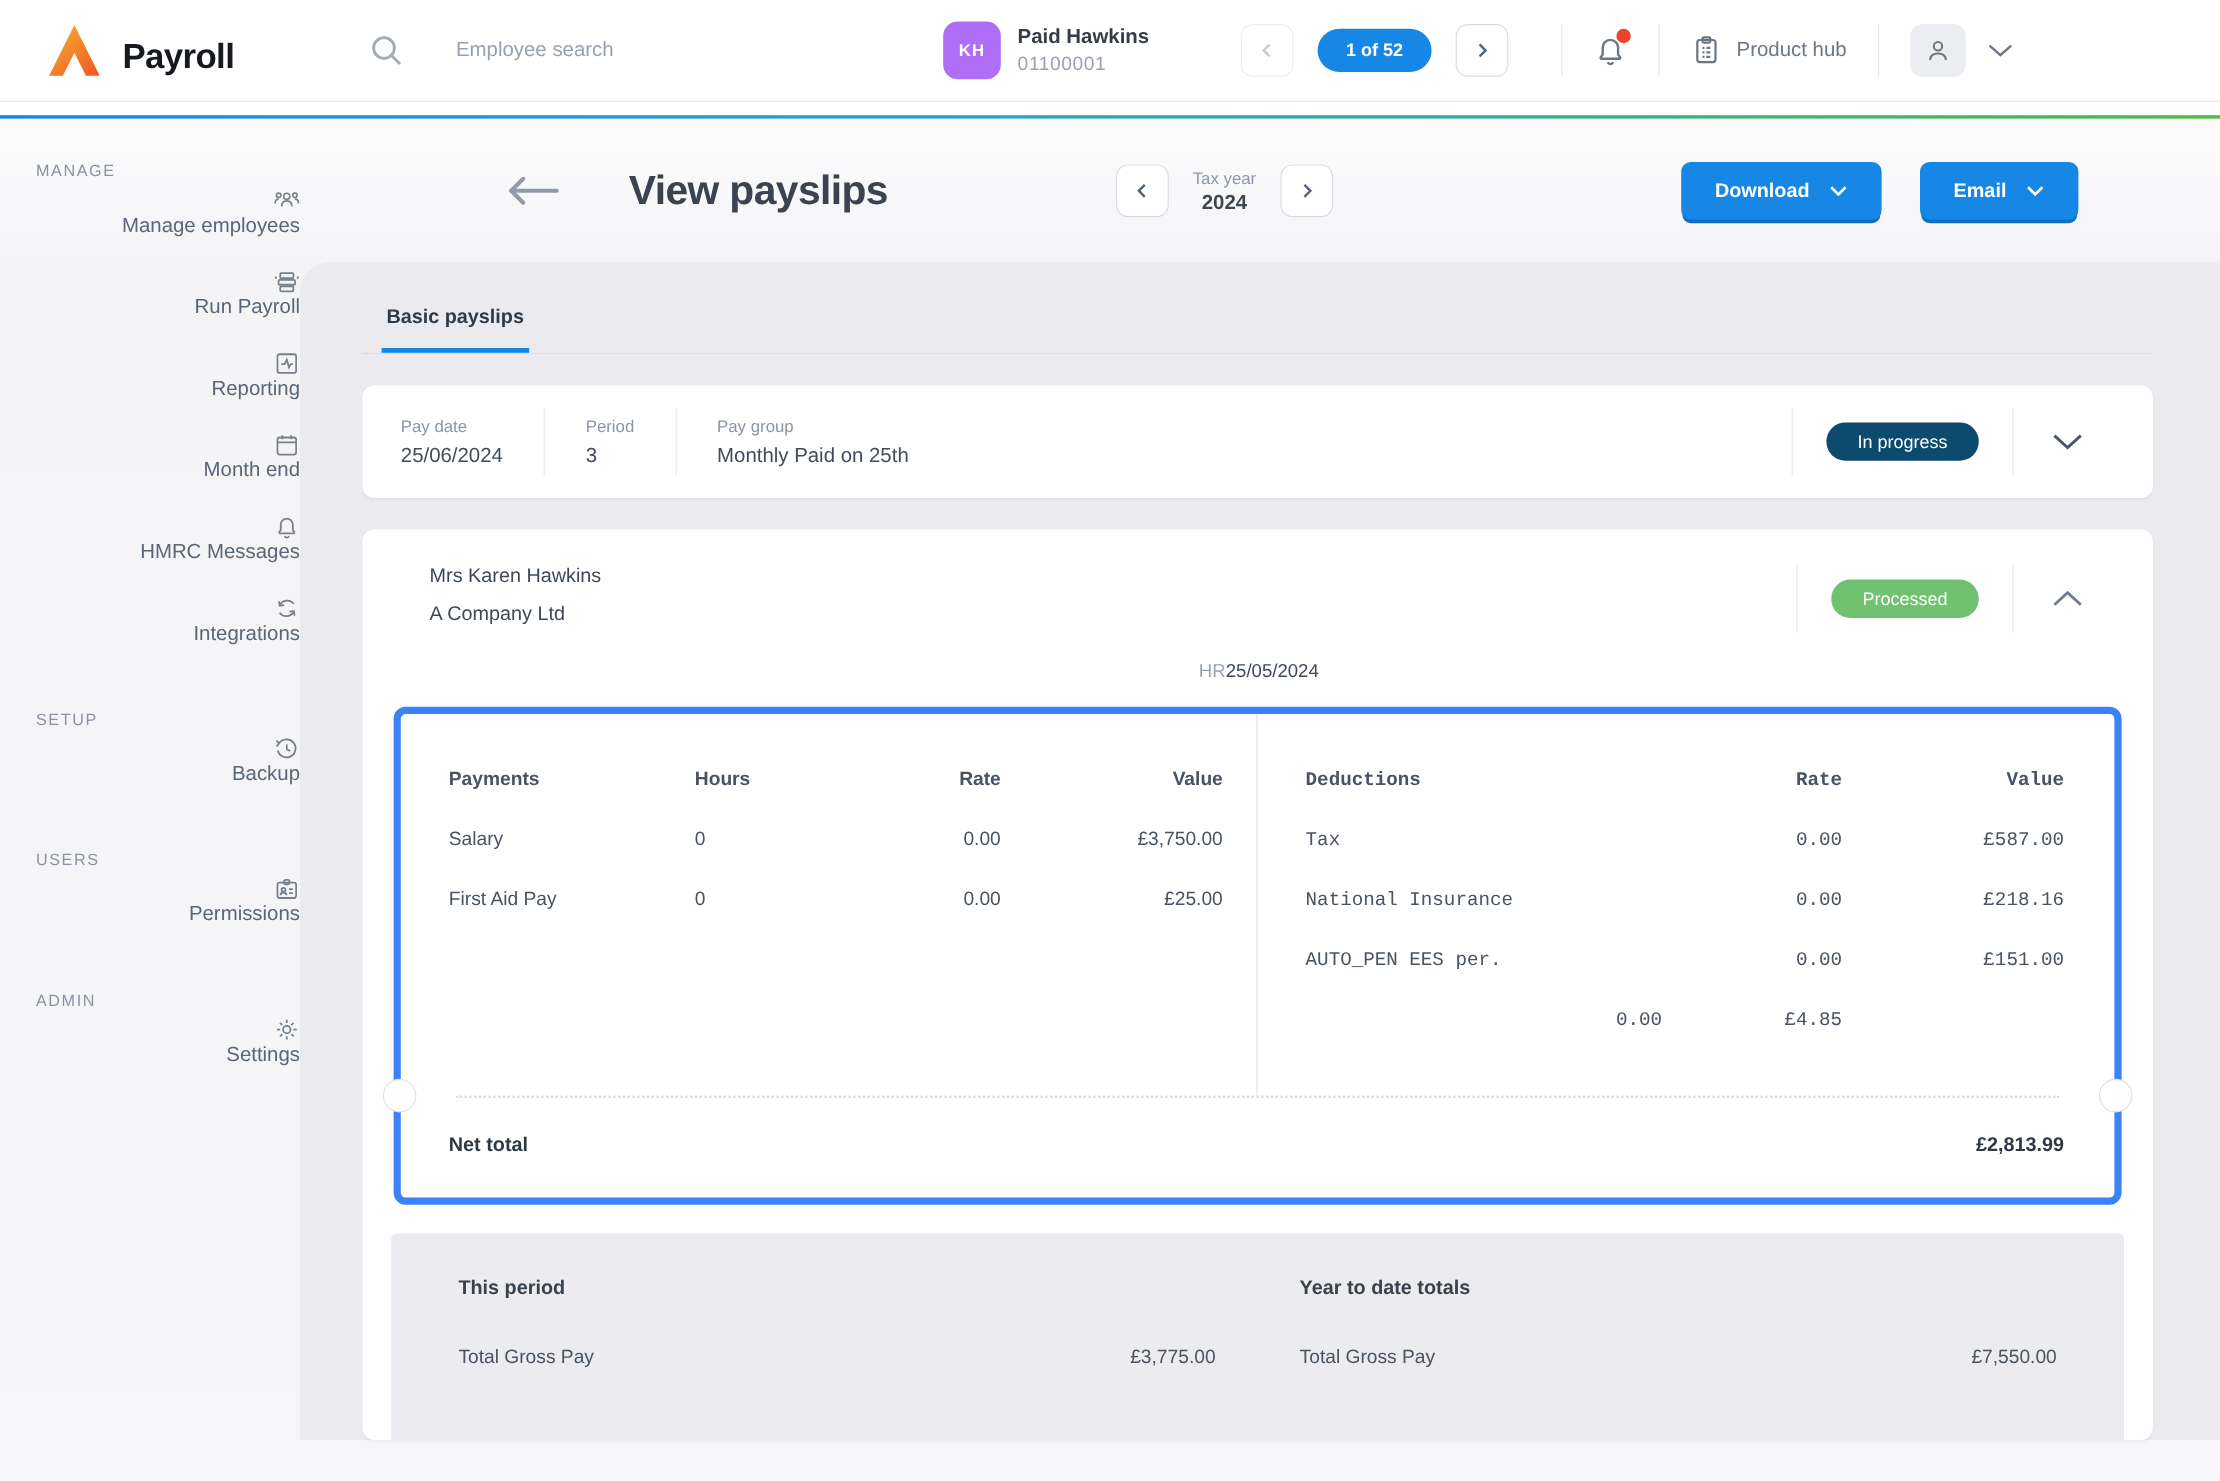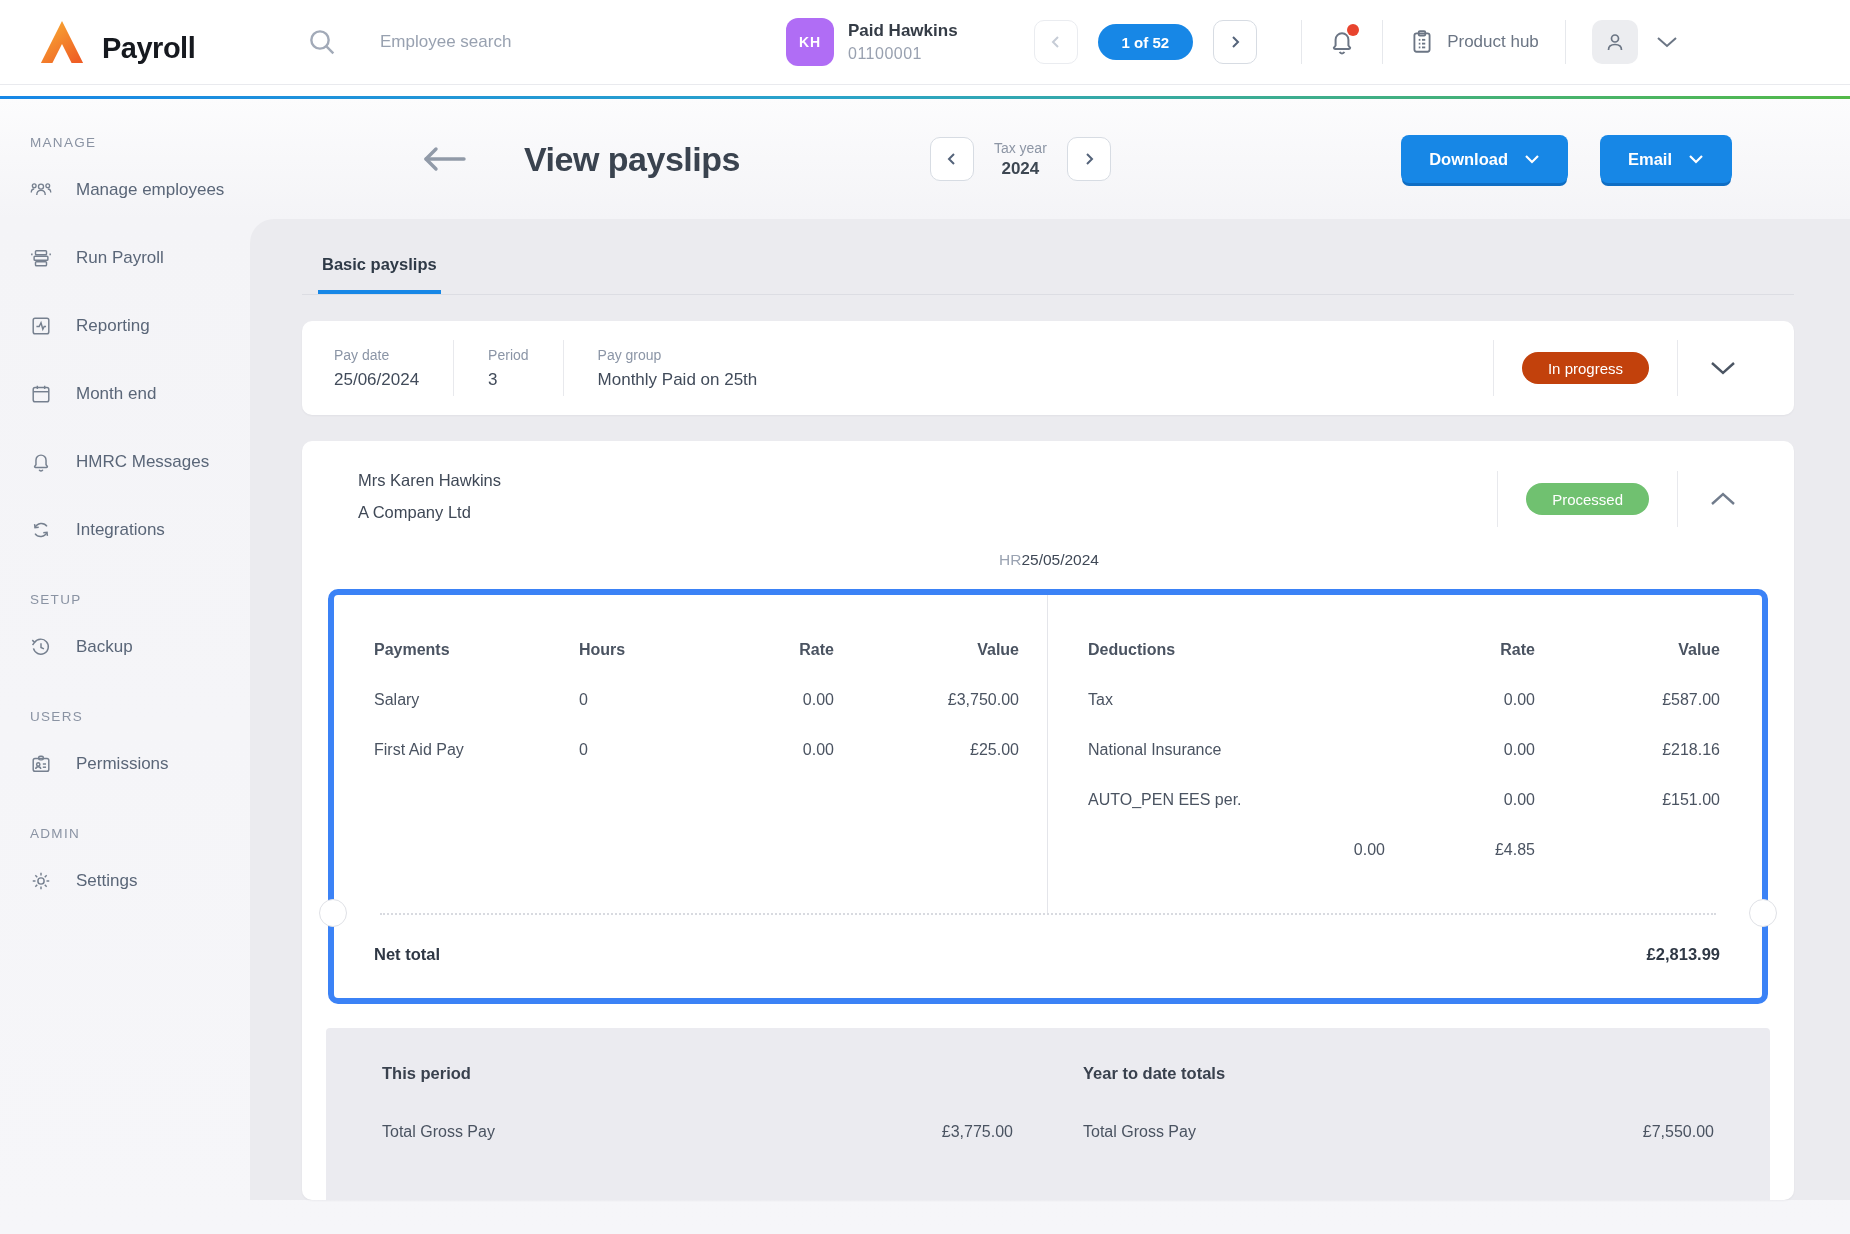--- a/index.html
+++ b/index.html
@@ -38,22 +38,22 @@
 
   
   .accent-strip { height:14px; background:#fff; display:flex; flex-direction:column; justify-content:flex-end; flex:0 0 auto; }
   .accent-line { height:3px; background:linear-gradient(90deg,#1787E6 0%, #2AA3C9 45%, #53B948 100%); }
 
   
   .content { flex:1; display:flex; background:linear-gradient(180deg,#FCFCFD 0%, #F4F4F7 120px, #F6F6F9 100%); min-height:0; }
   .sidebar { width:250px; flex:0 0 auto; padding:36px 0 0 30px; }
   .side-section { margin-bottom:28px; }
   .side-label { font-size:13.5px; letter-spacing:1.3px; color:#8A93A3; margin-bottom:6px; }
-  .side-item { display:flex; align-items:center; gap:24px; height:68px; color:#5A6678;
-    font-size:17px; cursor:pointer; }
+  .side-item { display:flex; align-items:flex-end; gap:0; height:68px; color:#5A6678;
+    font-size:17px; cursor:pointer;flex-direction:column; }
   .side-item .icn { color:#76808F; display:flex; width:22px; justify-content:center; }
 
   .main { flex:1; display:flex; flex-direction:column; min-width:0; }
   .page-head { height:120px; display:flex; align-items:center; flex:0 0 auto; }
   .back-arrow { margin-left:172px; cursor:pointer; display:flex; }
   .page-title { font-size:34px; font-weight:800; color:#3A434F; letter-spacing:-0.5px; margin-left:58px; }
   .taxyear { display:flex; align-items:center; gap:20px; margin-left:190px; }
   .taxyear-box { text-align:center; }
   .taxyear-label { font-size:14px; color:#8D96A5; }
   .taxyear-value { font-size:17px; font-weight:600; color:#3D4752; margin-top:3px; }
@@ -72,42 +72,42 @@
     display:flex; align-items:center; box-shadow:0 1px 2px rgba(30,40,60,0.05); }
   .paycard .info { display:flex; align-items:center; height:100%; }
   .info-cell { padding:0 34px; }
   .info-cell:first-child { padding-left:32px; }
   .cell-label { font-size:14px; color:#8B95A6; }
   .cell-value { font-size:17px; color:#414B5A; margin-top:7px; }
   .cell-vdiv { width:1px; height:56px; background:#E8E9ED; }
   .paycard-right { margin-left:auto; display:flex; align-items:center; gap:28px; padding-right:54px; }
   .badge { height:32px; padding:0 26px; border-radius:16px; color:#fff; font-size:15px;
     display:flex; align-items:center; }
-  .badge.amber { background:#c2410c; }
+  .badge.amber { background:#0c4a6e; }
   .badge.green { background:#70C170; }
   .chev-btn { cursor:pointer; display:flex; padding:4px; }
 
   
   .empcard { background:#fff; border-radius:10px; margin-top:26px; flex:1; min-height:0;
     display:flex; flex-direction:column; box-shadow:0 1px 2px rgba(30,40,60,0.05); overflow:hidden; }
   .emp-head { padding:30px 54px 0 56px; flex:0 0 auto; }
   .emp-head-top { display:flex; align-items:flex-start; }
   .emp-name-l1 { font-size:16.5px; color:#3F4856; }
   .emp-name-l2 { font-size:16.5px; color:#3F4856; margin-top:13px; }
   .emp-badges { margin-left:auto; display:flex; align-items:center; gap:28px; }
   .emp-sub { display:flex; justify-content:center; margin-top:24px; align-items:center; }
   .emp-dept { font-size:15.5px; color:#9AA3B2; }
   .emp-date { font-size:15.5px; color:#3F4856; }
 
   .ticket { margin:20px 26px 0 26px; border:6px solid #3b82f6; border-radius:10px; flex:0 0 auto; }
   .tkt-tables { display:grid; grid-template-columns:1fr 1fr; }
   .tkt-left { border-right:1px solid #E4E5EA; padding:30px 28px 38px 40px; }
   .tkt-right { padding:30px 42px 38px 40px; }
   .tkt-grid-l { display:grid; grid-template-columns:1fr 105px 150px 185px; row-gap:0; }
-  .tkt-grid-r { display:grid; grid-template-columns:1fr 150px 185px; }
+  .tkt-grid-r { display:grid; grid-template-columns:1fr 150px 185px;font-family:Liberation Mono, monospace; }
   .tkt-grid-l > div, .tkt-grid-r > div { height:50px; display:flex; align-items:center; font-size:16px; color:#4A5361; }
   .th { font-weight:700; color:#39414E; font-size:16.5px; }
   .num { justify-content:flex-end; }
   .tkt-sep-row { position:relative; height:2px; }
   .tkt-dotted { border-top:2px dotted #D8DAE0; margin:0 46px; }
   .notch { position:absolute; width:28px; height:28px; border-radius:50%; background:#fff;
     border:1px solid #DFE1E6; top:-14px; }
   .notch.l { left:-15px; } .notch.r { right:-15px; }
   .net-row { display:flex; justify-content:space-between; align-items:center; padding:30px 42px 34px 40px; }
   .net-label, .net-value { font-size:16.5px; font-weight:700; color:#2F3845; }

